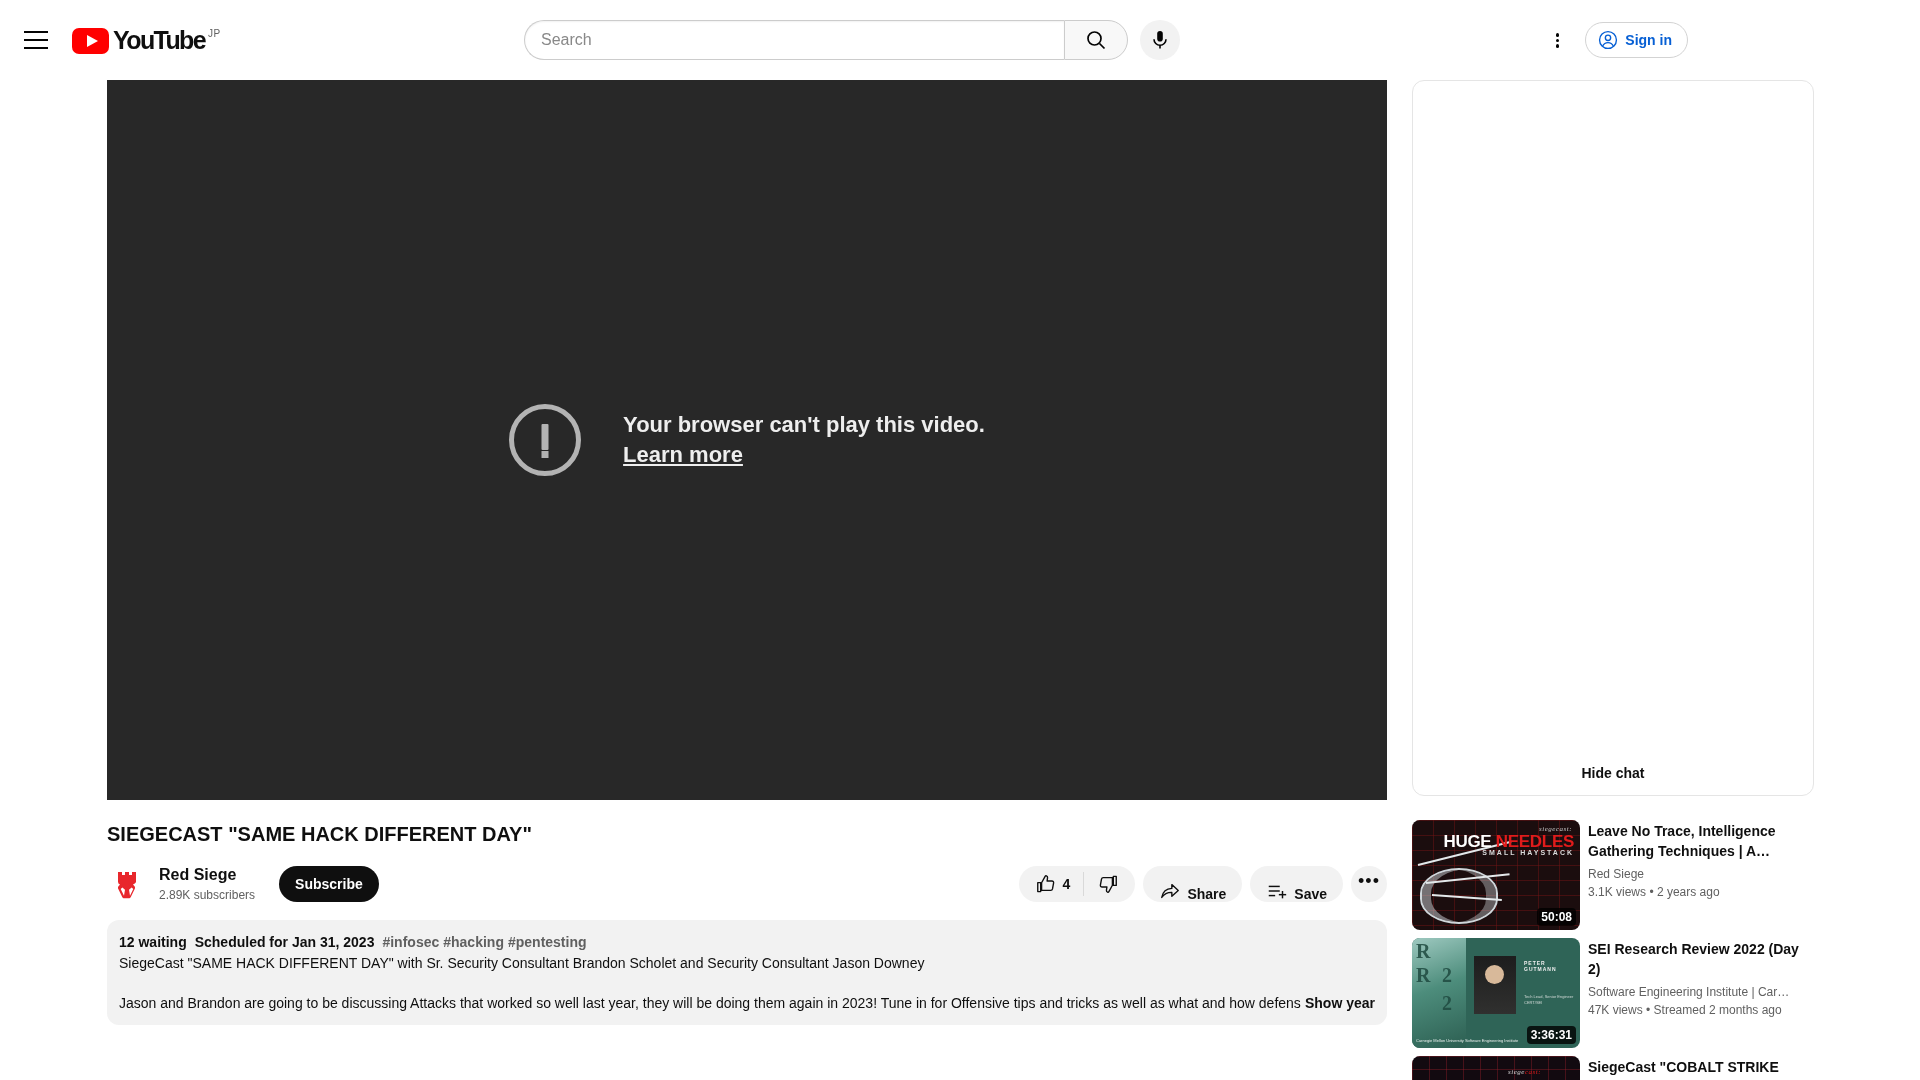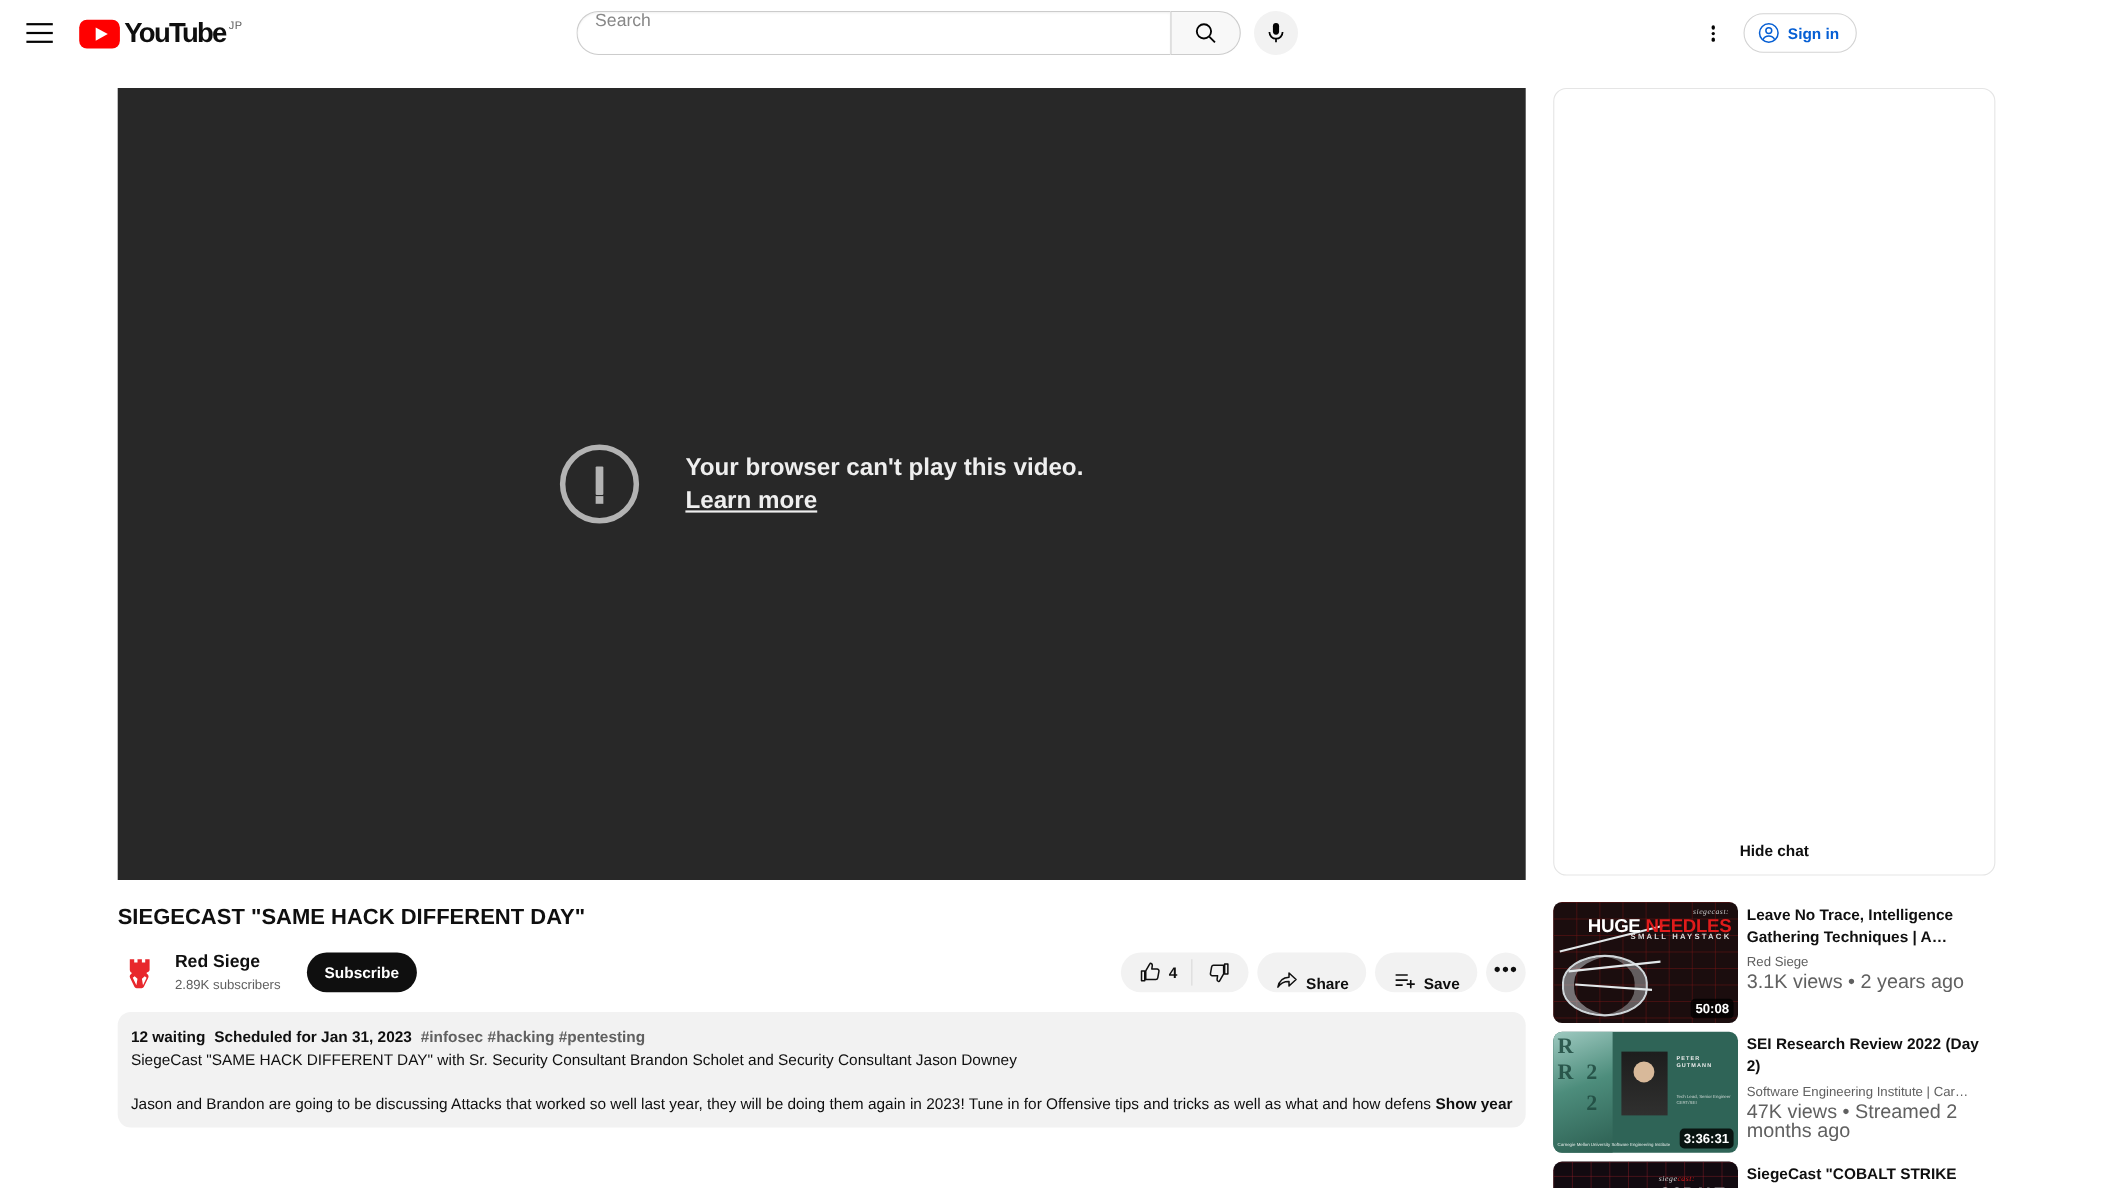--- a/index.html
+++ b/index.html
@@ -6,21 +6,21 @@
   html, body {
     width: 1920px; height: 1080px;
     background: #ffffff;
     font-family: "Liberation Sans", sans-serif;
     overflow: hidden;
     color: #0f0f0f;
   }
 
   
   #masthead {
-    position: absolute; top: 2px; left: 0;
+    position: absolute; top: 12px; left: 0;
     width: 1704px; height: 56px;
     background: #ffffff;
     display: flex; align-items: center;
     z-index: 50;
   }
   .mh-left { display: flex; align-items: center; padding-left: 16px; }
   .icon-btn {
     width: 40px; height: 40px; border-radius: 50%;
     display: flex; align-items: center; justify-content: center;
     cursor: pointer; background: transparent; border: none;
@@ -62,21 +62,21 @@
   .mh-center {
     position: absolute; left: 50%; transform: translateX(-50%);
     display: flex; align-items: center;
   }
   .search-form { display: flex; align-items: center; }
   .search-box {
     width: 540px; height: 40px;
     border: 1px solid #ccc; border-right: none;
     border-radius: 40px 0 0 40px;
     background: #fff;
-    display: flex; align-items: flex-start;
+    display: flex; align-items: center;
     padding-left: 16px;
     box-shadow: inset 0 1px 2px rgba(0,0,0,0.06);
   }
   .search-input {
     border: none; outline: none; width: 100%;
     font-size: 16px; color: #0f0f0f; background: transparent;
     font-family: "Liberation Sans", sans-serif;
   }
   .search-input::placeholder { color: #888; }
   .search-btn {
@@ -234,21 +234,21 @@
     font-size: 12px; font-weight: bold; line-height: 16px;
     padding: 1px 4px; border-radius: 4px;
   }
   .rec-meta { flex: 1; min-width: 0; padding-top: 1px; }
   .rec-title {
     font-size: 14px; font-weight: bold; line-height: 20px; color: #0f0f0f;
     display: -webkit-box; -webkit-line-clamp: 2; -webkit-box-orient: vertical;
     overflow: hidden;
   }
   .rec-channel { font-size: 12px; color: #606060; line-height: 18px; margin-top: 4px; white-space: nowrap; overflow: hidden; text-overflow: ellipsis; }
-  .rec-stats { font-size: 18px; color: #606060; line-height: 18px; }
+  .rec-stats { font-size: 12px; color: #606060; line-height: 18px; }
 
   
   .th-needles { background: #1b0d0e; }
   .th-needles .grid {
     position: absolute; inset: 0;
     background-image:
       linear-gradient(rgba(120,20,20,0.45) 1px, transparent 1px),
       linear-gradient(90deg, rgba(120,20,20,0.45) 1px, transparent 1px);
     background-size: 21px 15px;
   }

